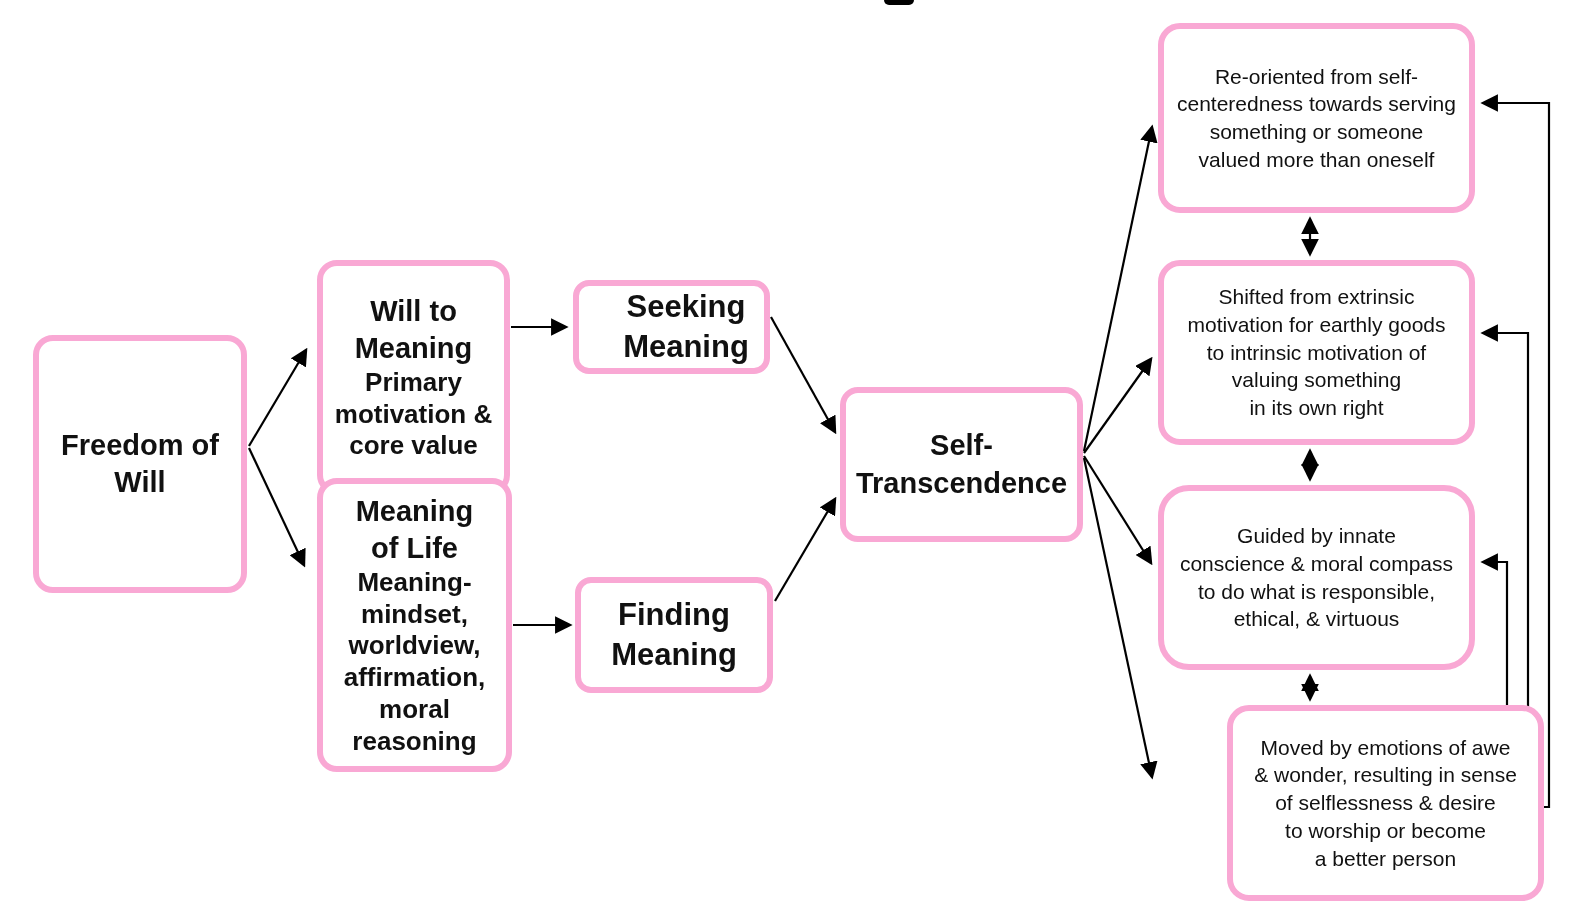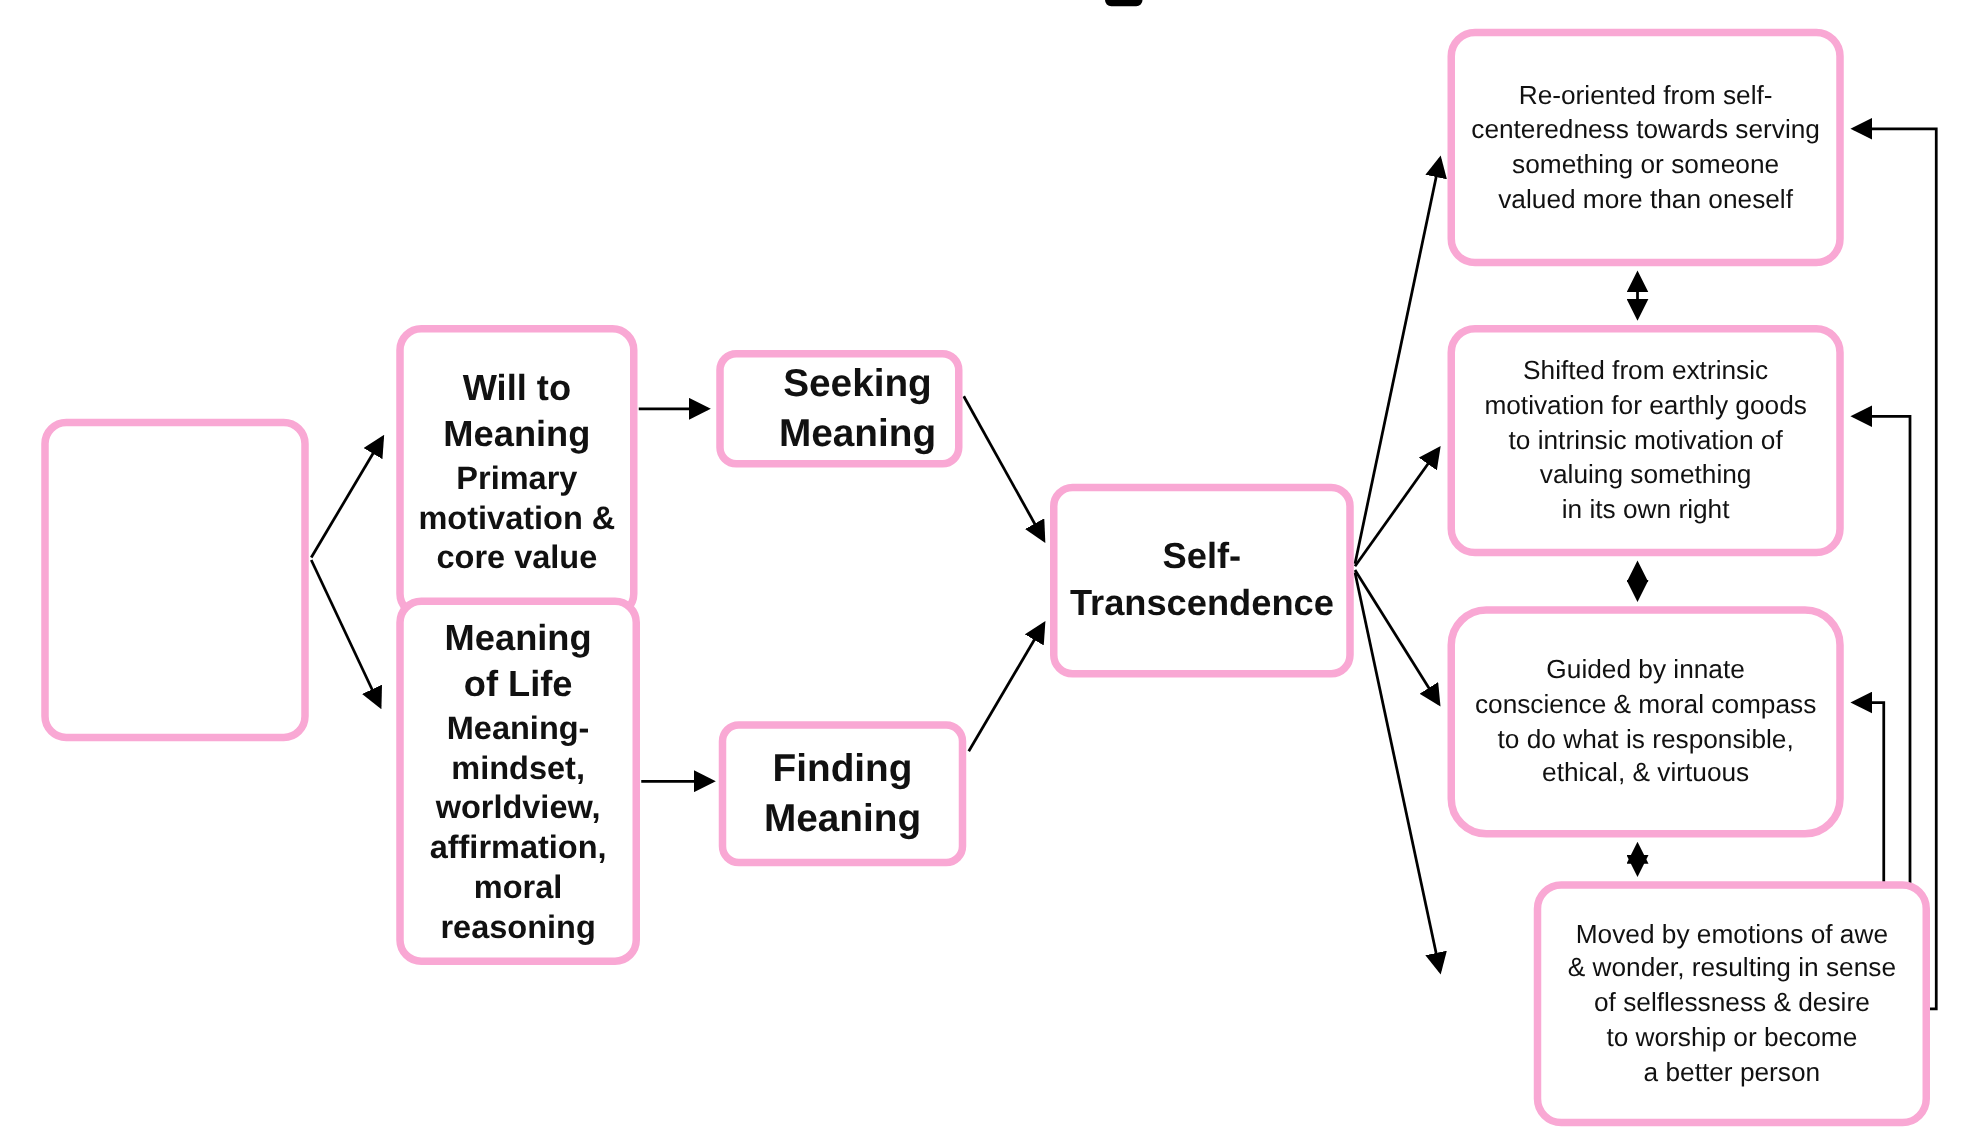--- a/index.html
+++ b/index.html
@@ -104,20 +104,22 @@
     <line x1="1310" y1="219" x2="1310" y2="254" marker-start="url(#ah)" marker-end="url(#ah)"></line>
     <line x1="1310" y1="451" x2="1310" y2="479" marker-start="url(#ah)" marker-end="url(#ah)"></line>
     <line x1="1310" y1="676" x2="1310" y2="699" marker-start="url(#ah)" marker-end="url(#ah)"></line>
 
     <path d="M 1476 807 L 1549 807 L 1549 103 L 1483 103" marker-end="url(#ah)"></path>
     <path d="M 1476 788 L 1528 788 L 1528 333 L 1483 333" marker-end="url(#ah)"></path>
     <path d="M 1476 771 L 1507 771 L 1507 562 L 1483 562" marker-end="url(#ah)"></path>
   </svg>
 
   <div class="node" style="left:33px; top:335px; width:214px; height:258px;">
+    <div class="title">Freedom of
+Will</div>
   </div>
 
   <div class="node" style="left:317px; top:212px; width:193px; height:235px;margin-top:48px;">
     <div class="title">Will to
 Meaning</div>
     <div class="subtitle">Primary
 motivation &amp;
 core value</div>
   </div>
 

